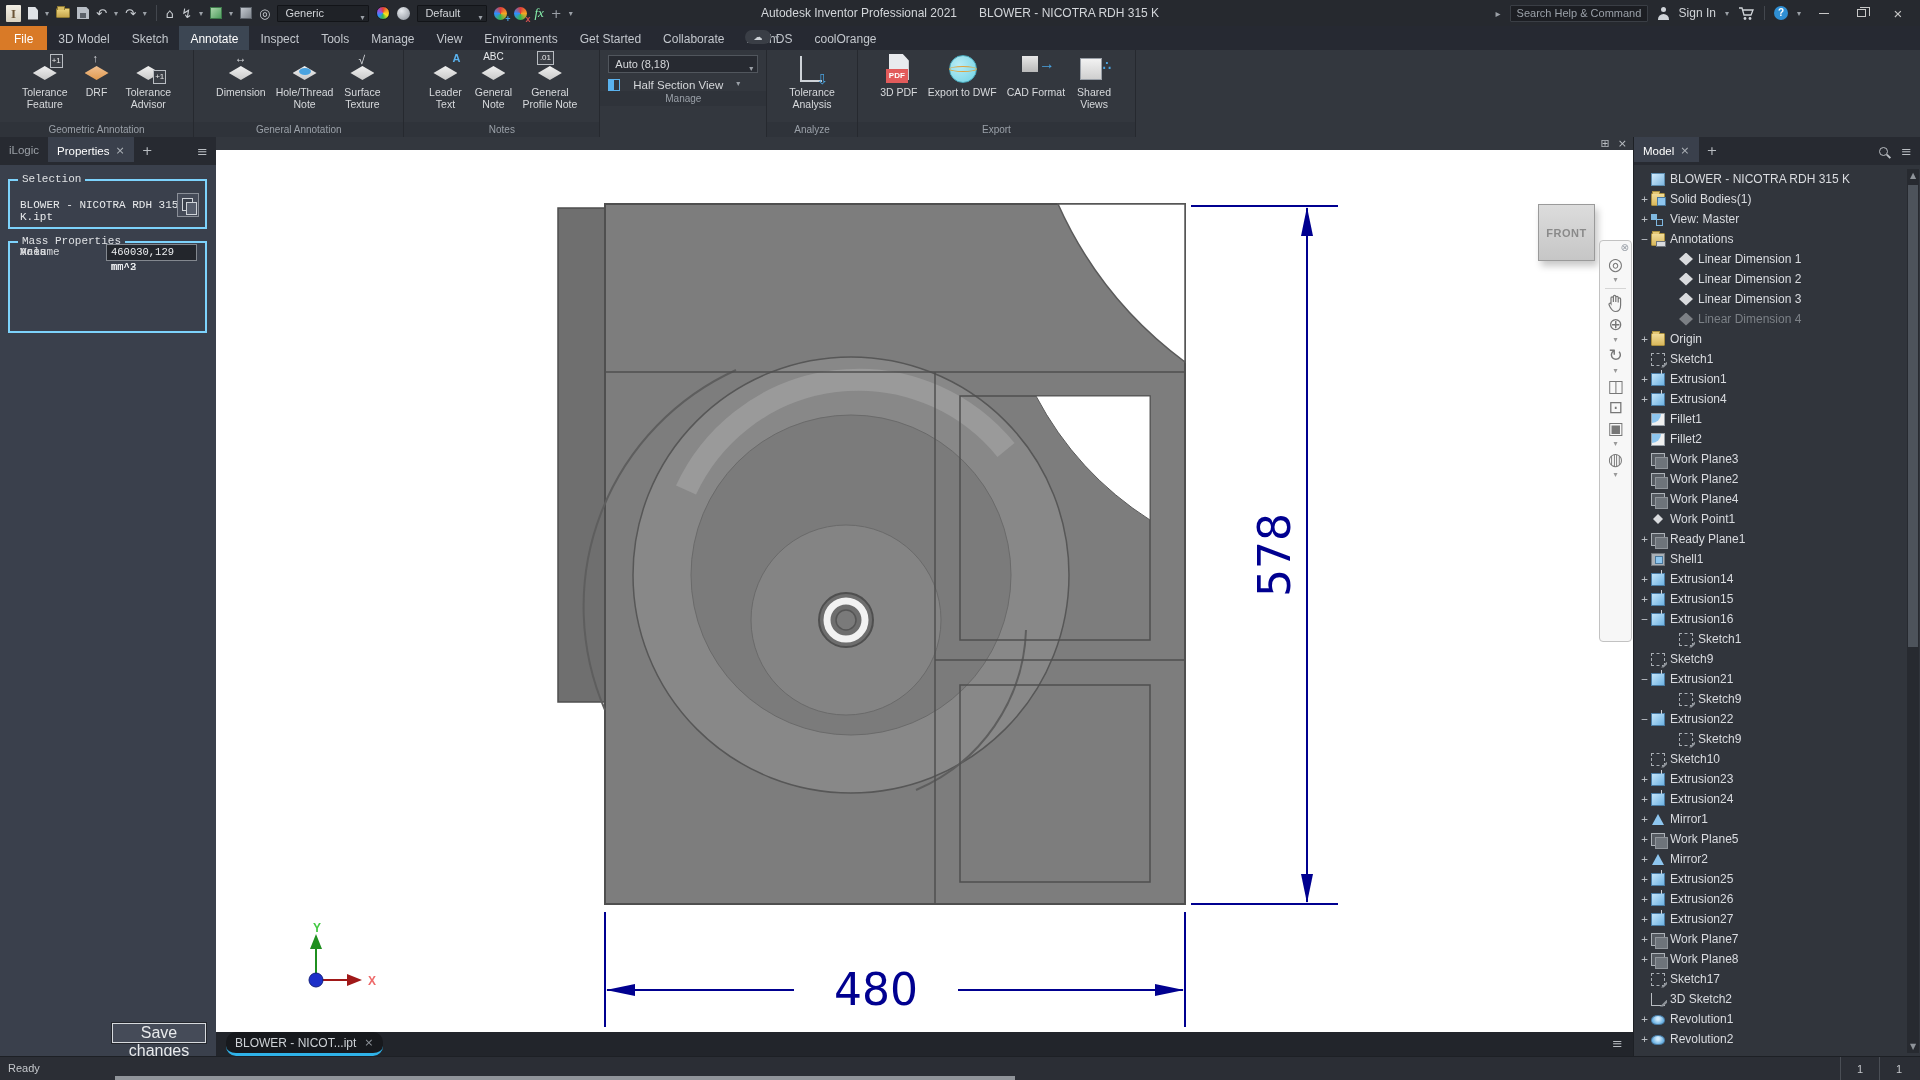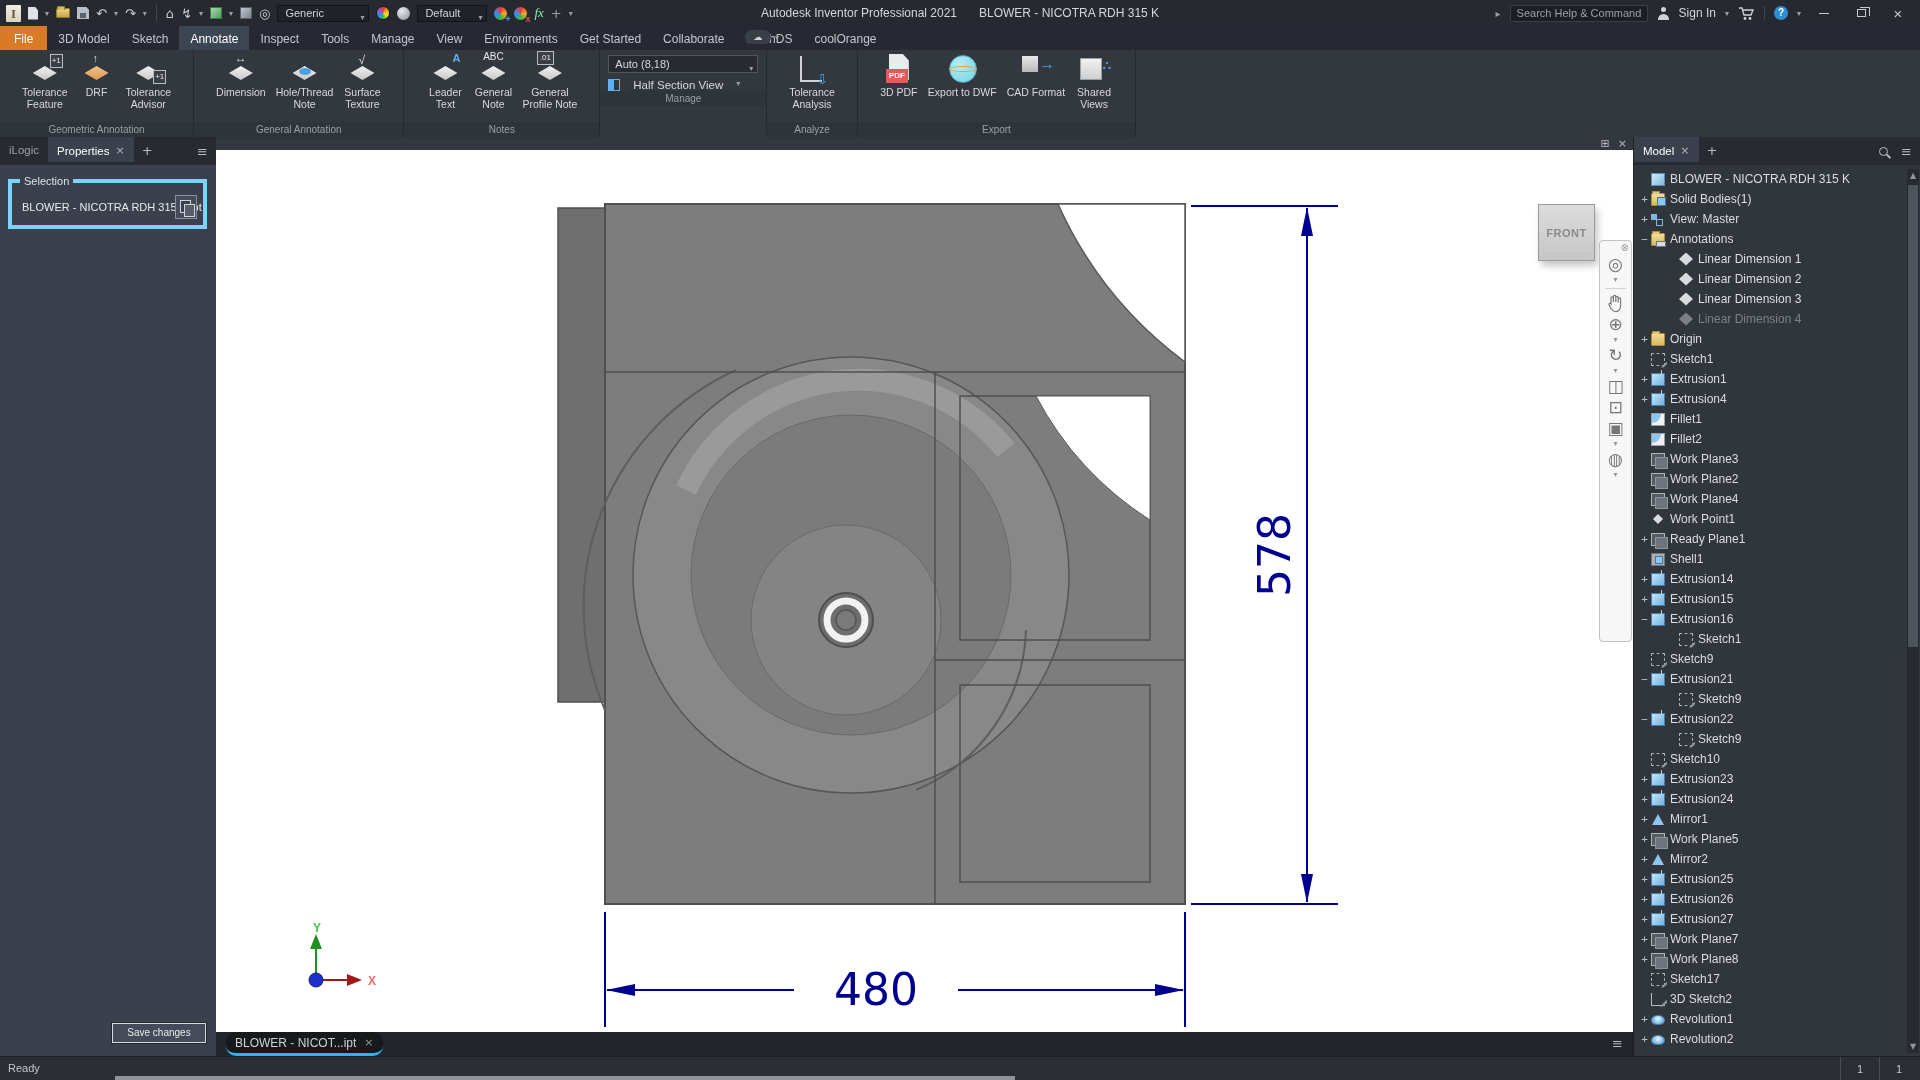--- a/index.html
+++ b/index.html
@@ -90,33 +90,33 @@
   .halficon { width:12px; height:12px; border:1px solid #5ab2ee; background:linear-gradient(90deg,#5ab2ee 50%,transparent 50%); }
 
   
   #leftpanel { position:absolute; left:0; top:137px; width:216px; height:919px; background:#3a404c; }
   .ptabs { height:28px; background:#272a31; display:flex; align-items:flex-start; position:relative; }
   .ptab { padding:7px 9px 5px; font-size:11.5px; color:#9ba0a7; display:flex; align-items:center; gap:6px; }
   .ptab.active { background:#3a404c; color:#fff; }
   .ptab .x { color:#aeb3b9; font-size:11px; }
   .ptab-plus { color:#b9bdc2; font-size:13px; padding:6px 8px 4px; }
   .pham { position:absolute; right:8px; top:7px; color:#b9bdc2; font-size:13px; }
-  .gbox { position:absolute; border:4px solid #7dd3fc; }
+  .gbox { position:absolute; border:2px solid #7dd3fc;font-family:Liberation Mono, monospace; }
   .gtitle { position:absolute; top:-8px; left:8px; background:#3a404c; padding:0 4px; color:#dfe1e4; font-size:11px; }
   #sel-box { left:8px; top:42px; width:199px; height:50px; }
   #sel-value { position:absolute; left:10px; top:18px; color:#e8eaec; font-size:11px; }
   .copybtn { position:absolute; right:6px; top:12px; width:22px; height:24px; border:1px solid #8a8f98; background:#454b58; }
   .copybtn::before { content:""; position:absolute; left:4px; top:4px; width:9px; height:11px; border:1px solid #cfd3d8; background:#3a404c; }
   .copybtn::after { content:""; position:absolute; left:8px; top:8px; width:9px; height:11px; border:1px solid #cfd3d8; background:#565d6b; }
   #mass-box { left:8px; top:104px; width:199px; height:92px; }
   .mrow { position:absolute; left:10px; right:8px; height:18px; display:flex; align-items:center; }
   .mrow .mlabel { width:86px; color:#d4d6d9; font-size:11px; }
   .mrow .mfield { flex:1; height:17px; background:#23262c; border:1px solid #83888f; color:#eceef0; font-size:10.5px; line-height:15px; padding:0 4px; }
   #iprop-box { left:8px; top:218px; width:199px; height:656px; }
-  #savebtn { position:absolute; right:10px; top:886px; width:94px; height:20px; background:#454b58; border:1px solid #d7dade; outline:1px solid #23262c; color:#e8eaec; font-size:10px; text-align:center; line-height:18px; }
+  #savebtn { position:absolute; right:10px; top:886px; width:94px; height:20px; background:#454b58; border:1px solid #d7dade; outline:1px solid #23262c; color:#e8eaec; font-size:16px; text-align:center; line-height:18px; }
 
   
   #canvaswrap { position:absolute; left:216px; top:137px; width:1417px; height:895px; }
   #canvas-strip { position:absolute; left:0; top:0; right:0; height:13px; background:#33373e; }
   .strip-icons { position:absolute; right:6px; top:0; color:#b9bdc2; font-size:11px; line-height:13px; display:flex; gap:8px; }
   #canvas { position:absolute; left:0; top:13px; width:1417px; height:882px; background:#ffffff; }
   #viewcube { position:absolute; left:1322px; top:54px; width:57px; height:57px; background:linear-gradient(#dcdcdc,#c6c6c6); border:1px solid #9a9a9a; box-shadow:3px 5px 7px rgba(0,0,0,0.22); display:flex; align-items:center; justify-content:center; }
   #viewcube span { color:#8a8a8a; font-size:11px; font-weight:bold; letter-spacing:0.5px; }
   #navbar { position:absolute; left:1383px; top:90px; width:33px; height:402px; background:rgba(247,247,247,0.95); border:1px solid #c2c2c2; border-radius:4px; display:flex; flex-direction:column; align-items:center; padding-top:14px; gap:2px; }
   #navbar .nvclose { position:absolute; right:2px; top:1px; color:#9aa0a8; font-size:10px; }
@@ -435,20 +435,38 @@
         <span class="x glyph">×</span>
       </div>
       <div class="ptab-plus glyph">+</div>
       <span class="pham glyph">≡</span>
     </div>
     <div class="gbox" id="sel-box">
       <span class="gtitle">Selection</span>
       <span id="sel-value">BLOWER - NICOTRA RDH 315 K.ipt</span>
       <span class="copybtn"></span>
     </div>
+    <div class="gbox" id="mass-box">
+      <span class="gtitle">Mass Properties</span>
+
+        <div class="mrow">
+          <span class="mlabel">Mass</span>
+          <span class="mfield">32,000 kg</span>
+        </div>
+
+        <div class="mrow">
+          <span class="mlabel">Volume</span>
+          <span class="mfield">70218,640 mm^3</span>
+        </div>
+
+        <div class="mrow">
+          <span class="mlabel">Area</span>
+          <span class="mfield">460030,129 mm^2</span>
+        </div>
+      </div>
     <div id="savebtn">Save changes</div>
   </div>
 
   <div id="canvaswrap">
     <div id="canvas-strip">
       <span class="strip-icons">
         <span class="glyph">⊞</span>
         <span class="glyph">×</span>
       </span>
     </div>

